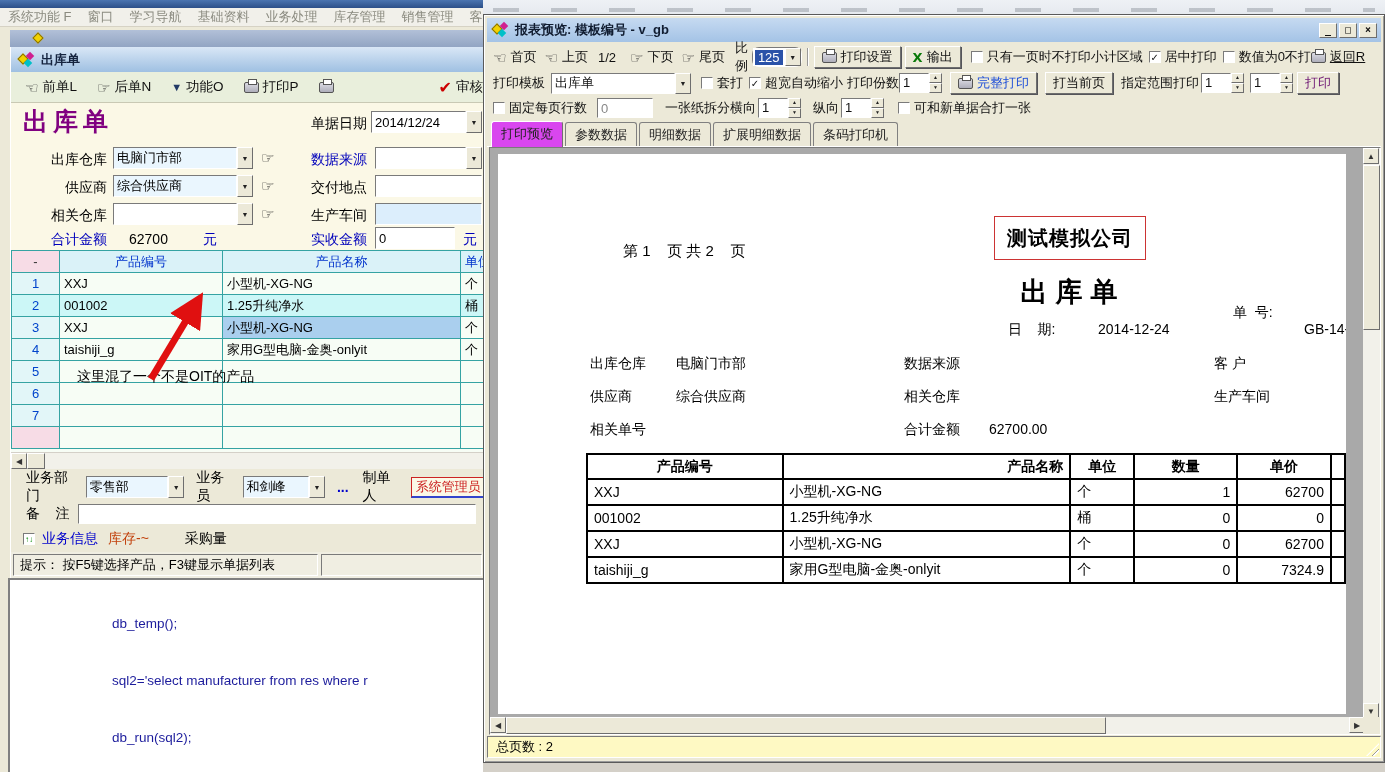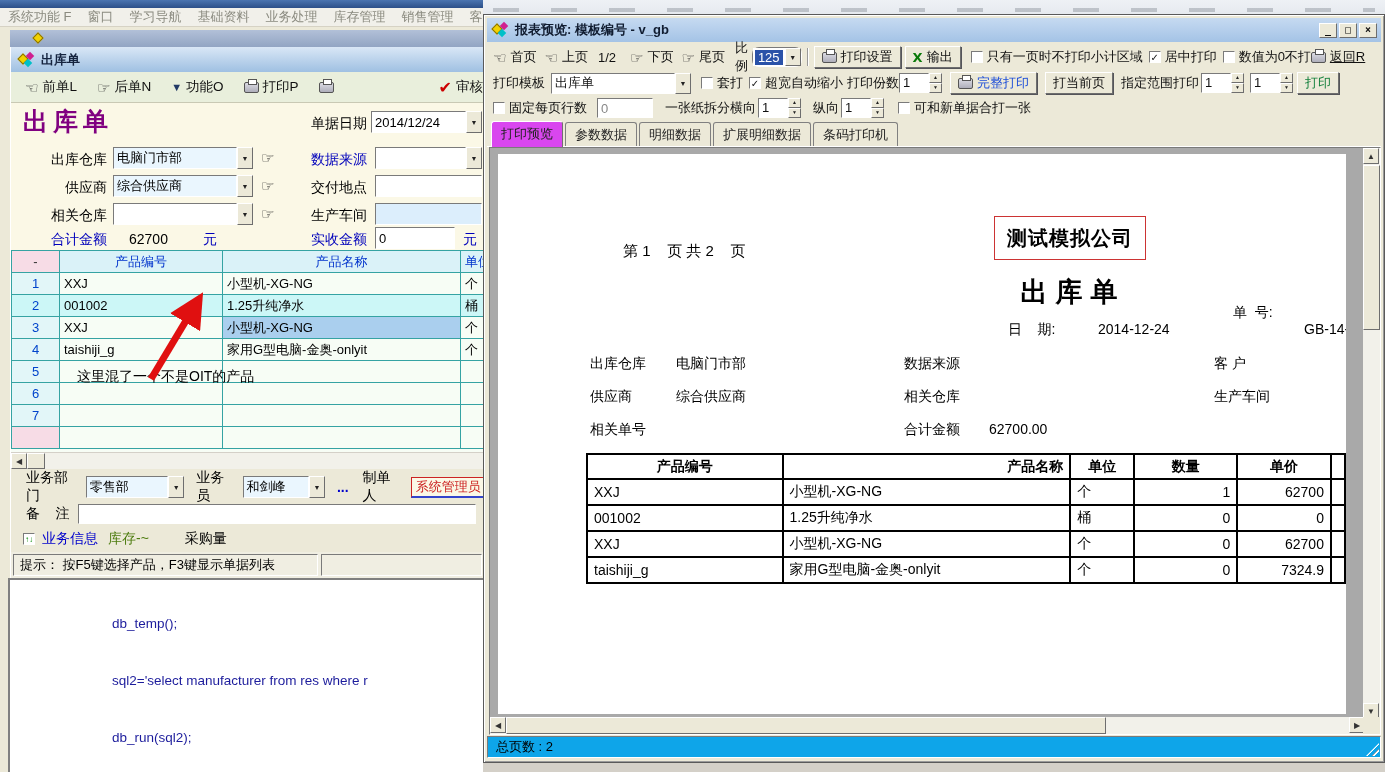--- a/index.html
+++ b/index.html
@@ -55,21 +55,21 @@
 .doc-grid tr.hl td{background:#ccf7f7;}
 .doc-grid td.hlblue{background:#aacfee;}
 .doc-grid td.pink{background:#f7dce6;}
 .annotation{position:absolute;left:66px;top:321px;font-size:14px;color:#000;z-index:5;}
 .doc-hscroll{left:0;top:405px;width:473px;height:17px;background:#f2f1ea;border-top:1px solid #d4d0c8;display:flex;position:absolute;}
 .sbbtn{width:16px;height:16px;background:#ece9d8;border:1px solid;border-color:#fff #6e6e6e #6e6e6e #fff;font-size:8px;display:flex;align-items:center;justify-content:center;color:#333;}
 .sbthumb{background:#ece9d8;border:1px solid;border-color:#fff #6e6e6e #6e6e6e #fff;}
 .doc-foot{position:absolute;left:0;width:473px;font-size:14px;}
 .maker{color:#cc2222;border:1px solid #cc2222;border-bottom:2px solid #3344cc;padding:0 4px;font-size:13px;background:#fbf8e6;white-space:nowrap;overflow:hidden;}
 .lnk{color:#0000cc;}
-.grn{color:#4d7c0f;}
+.grn{color:#c2410c;}
 .doc-status{position:absolute;left:0;top:505px;width:473px;height:26px;background:#f0eee2;display:flex;gap:3px;padding:2px;}
 .stpane{border:1px solid;border-color:#7a7a7a #fff #fff #7a7a7a;font-size:13px;display:flex;align-items:center;padding:0 6px;white-space:nowrap;overflow:hidden;}
 #code-win{left:8px;top:578px;width:475px;height:194px;background:#fff;border-left:2px solid #808080;border-top:2px solid #808080;position:absolute;overflow:hidden;}
 #code-win .code{position:absolute;left:102px;top:-4px;font-family:"DejaVu Sans Mono","Liberation Mono",monospace;font-size:13.5px;line-height:19px;color:#1c1c9c;white-space:pre;}
 .arrow-svg{position:absolute;left:120px;top:240px;width:92px;height:102px;z-index:6;pointer-events:none;}
 
 .bg-strip-right{position:absolute;left:483px;top:0;width:902px;height:14px;background:linear-gradient(#eef1f5,#e6eaef);overflow:hidden;}
 .bg-strip-right::after{content:"";position:absolute;left:10px;right:10px;bottom:2px;height:4px;background:repeating-linear-gradient(90deg,#9aa0a8 0 26px,transparent 26px 58px);opacity:.55;}
 
 #report-win{position:absolute;left:483px;top:14px;width:902px;height:749px;background:#ece9d8;border:1px solid #5a5a5a;box-shadow:inset 1px 1px 0 #fff,inset -1px -1px 0 #9a9a9a;}
@@ -96,21 +96,21 @@
 .pv-doc-title{position:absolute;left:455px;top:120px;width:240px;text-align:center;font-size:27px;font-weight:bold;letter-spacing:8px;}
 .pv-table{position:absolute;left:88px;top:299px;border-collapse:collapse;table-layout:fixed;}
 .pv-table th,.pv-table td{border:2px solid #000;font-size:14px;padding:0 6px;overflow:hidden;white-space:nowrap;}
 .pv-table th{height:25px;font-weight:bold;}
 .pv-table td{height:26px;}
 .num{text-align:right;padding-right:10px;}
 .vscroll{position:absolute;right:0;top:0;width:17px;height:571px;background:#f2f1ea;display:flex;flex-direction:column;}
 .vscroll .sbthumb{height:165px;margin-top:1px;}
 .hscroll{position:absolute;left:0;bottom:0;height:17px;width:875px;background:#f2f1ea;display:flex;}
 .corner{position:absolute;right:0;bottom:0;width:17px;height:17px;background:#ece9d8;}
-.rw-status{position:absolute;left:3px;right:3px;bottom:4px;height:22px;border:1px solid;border-color:#7a7a7a #fff #fff #7a7a7a;background:#0ea5e9;display:flex;align-items:center;padding:0 8px;font-size:13px;}
+.rw-status{position:absolute;left:3px;right:3px;bottom:4px;height:22px;border:1px solid;border-color:#7a7a7a #fff #fff #7a7a7a;background:#fef9c3;display:flex;align-items:center;padding:0 8px;font-size:13px;}
 .grip{position:absolute;right:1px;bottom:1px;width:13px;height:13px;background:repeating-linear-gradient(135deg,transparent 0 3px,#9a9a9a 3px 4px,#fff 4px 5px);clip-path:polygon(100% 0,100% 100%,0 100%);}
 </style>
 </head>
 <body>
 
 <div id="left-app">
   <div class="top-strip"></div>
   <div class="menubar">
     <span>系统功能 F</span>
     <span>窗口</span>
@@ -452,21 +452,21 @@
           <span>▼</span>
         </span>
     </span>
     <span class="spin" style="margin-left:6px;">
       <span class="sval">1</span>
       <span class="sbtns">
           <span>▲</span>
           <span>▼</span>
         </span>
     </span>
-    <span class="btn3d" style="margin-left:4px;color:#15803d;">打印</span>
+    <span class="btn3d" style="margin-left:4px;color:#701a75;">打印</span>
   </div>
 
   <div class="rw-row row3">
     <span class="cbl">
         <span class="cb"></span>
         <span>固定每页行数</span>
       </span>
     <span class="fld" style="width:56px;height:20px;margin-left:10px;color:#888;">
         <span>0</span>
       </span>

